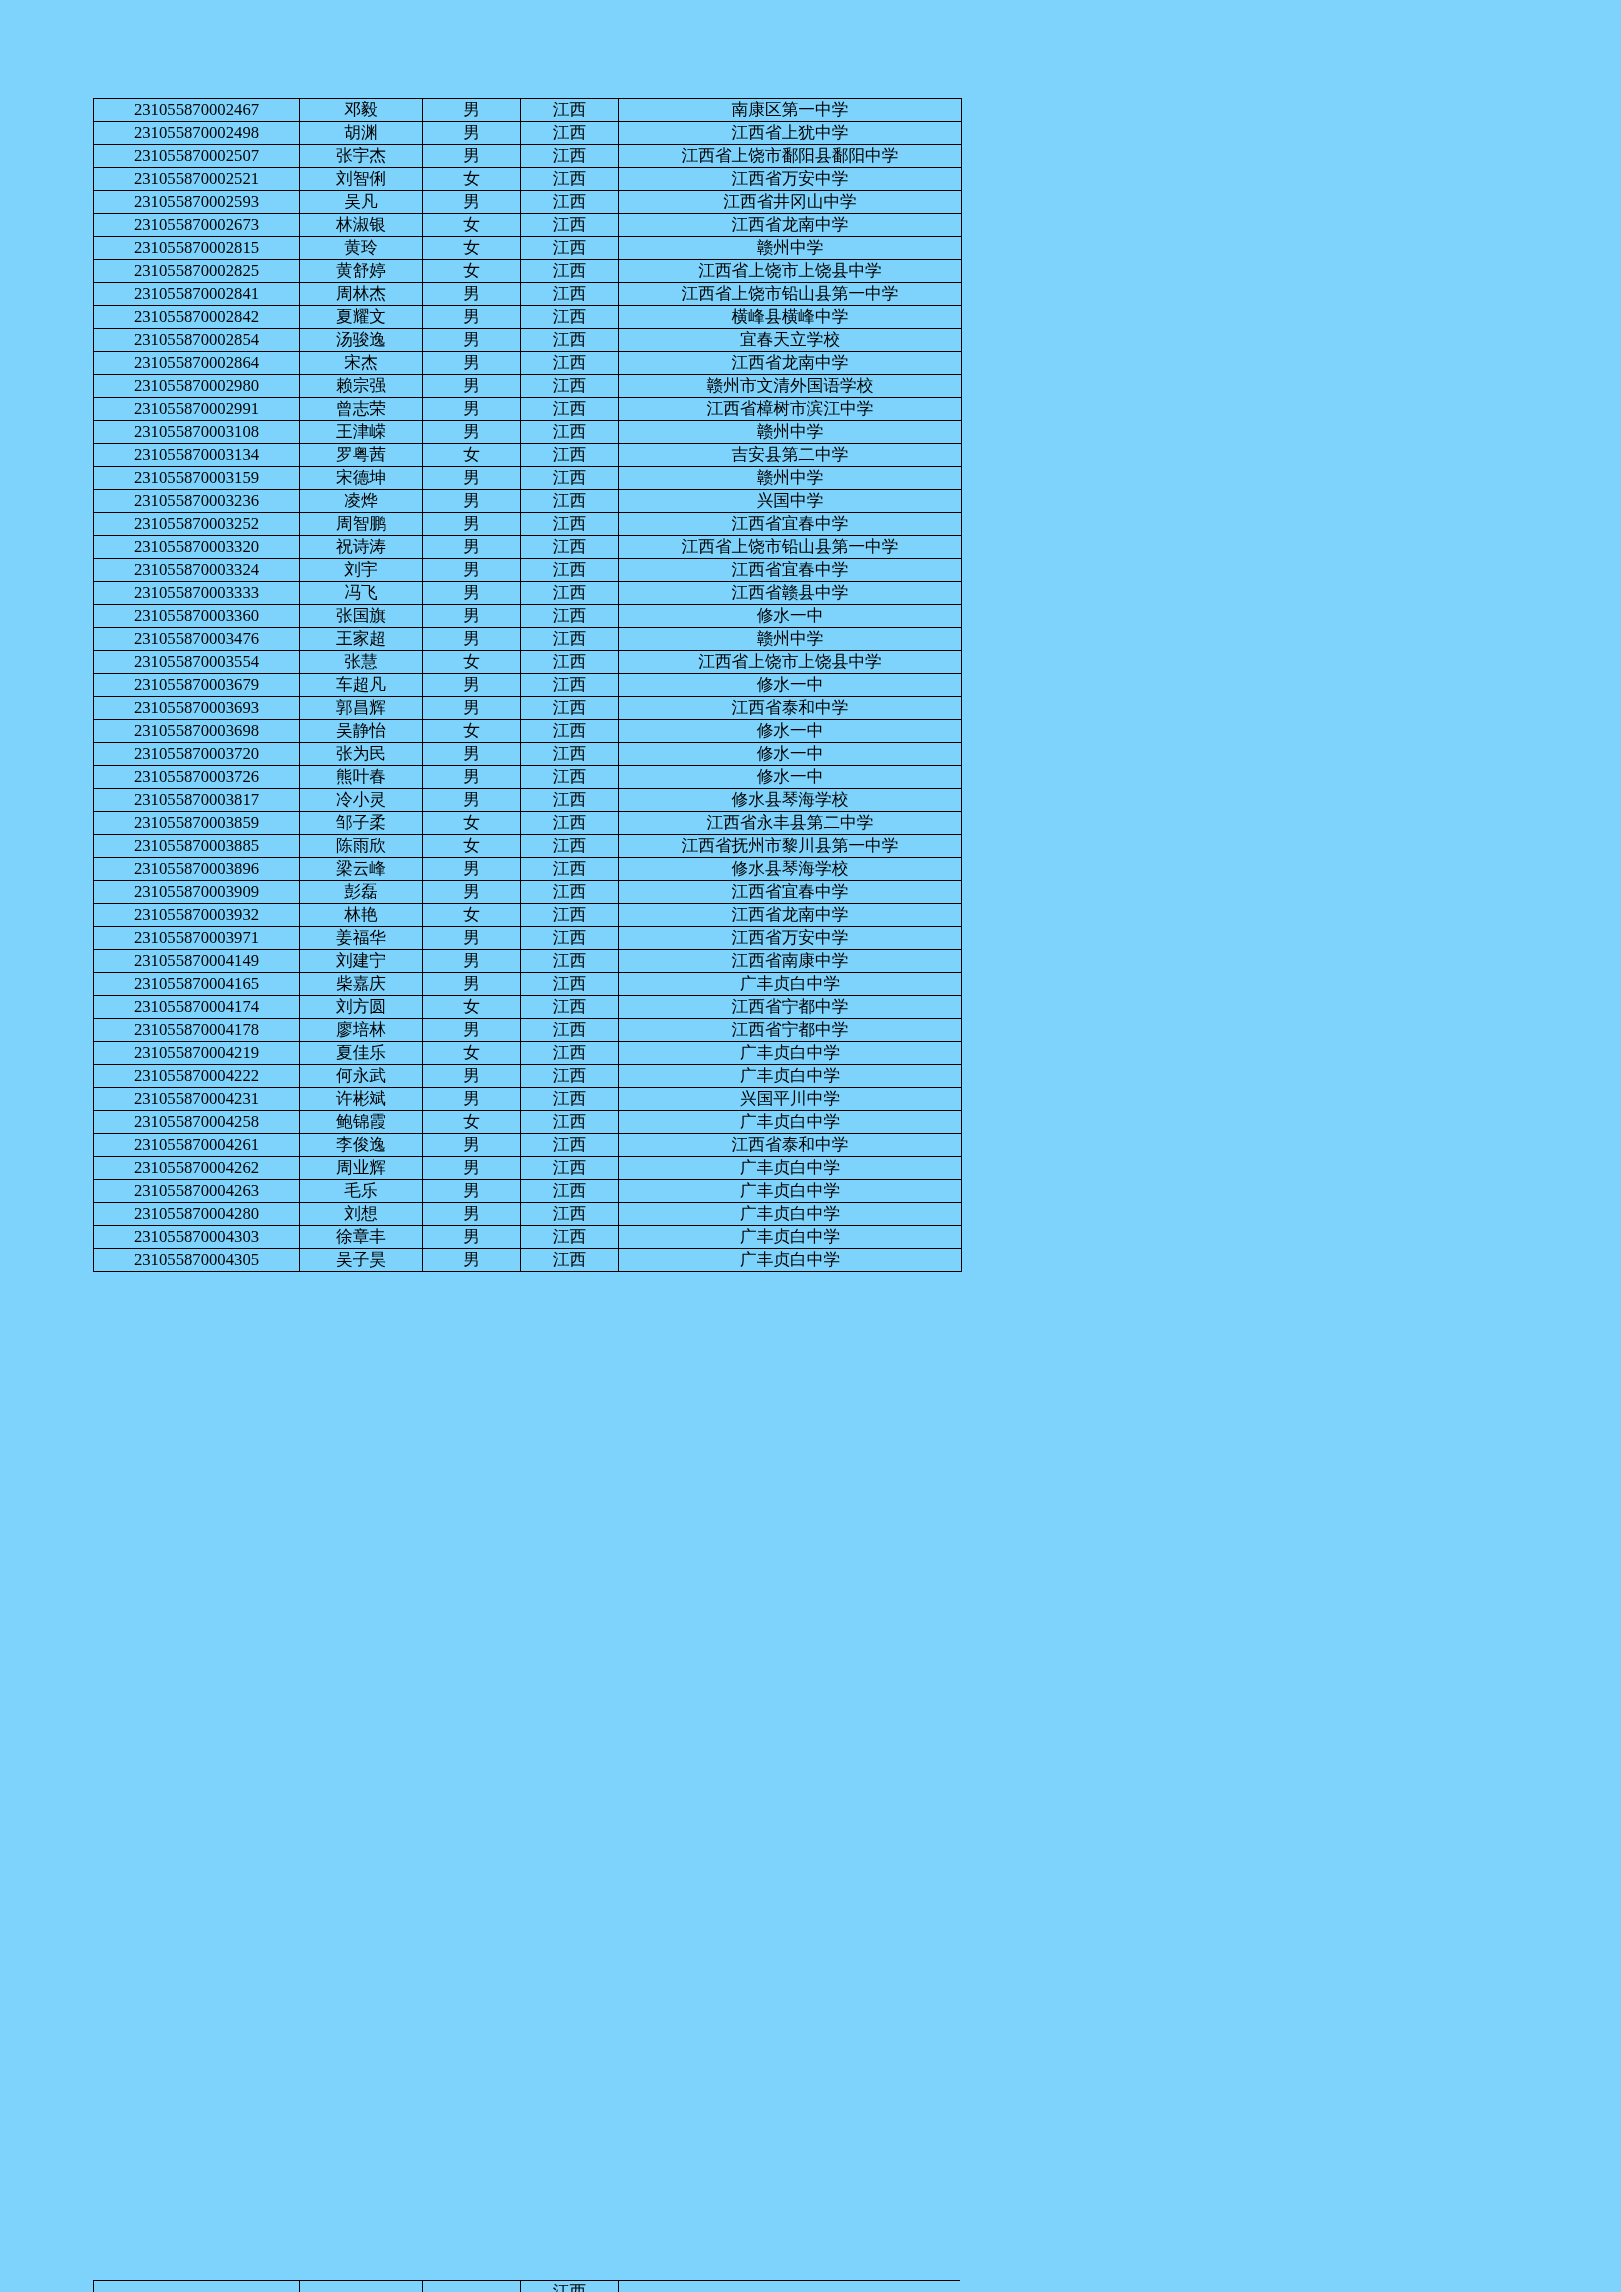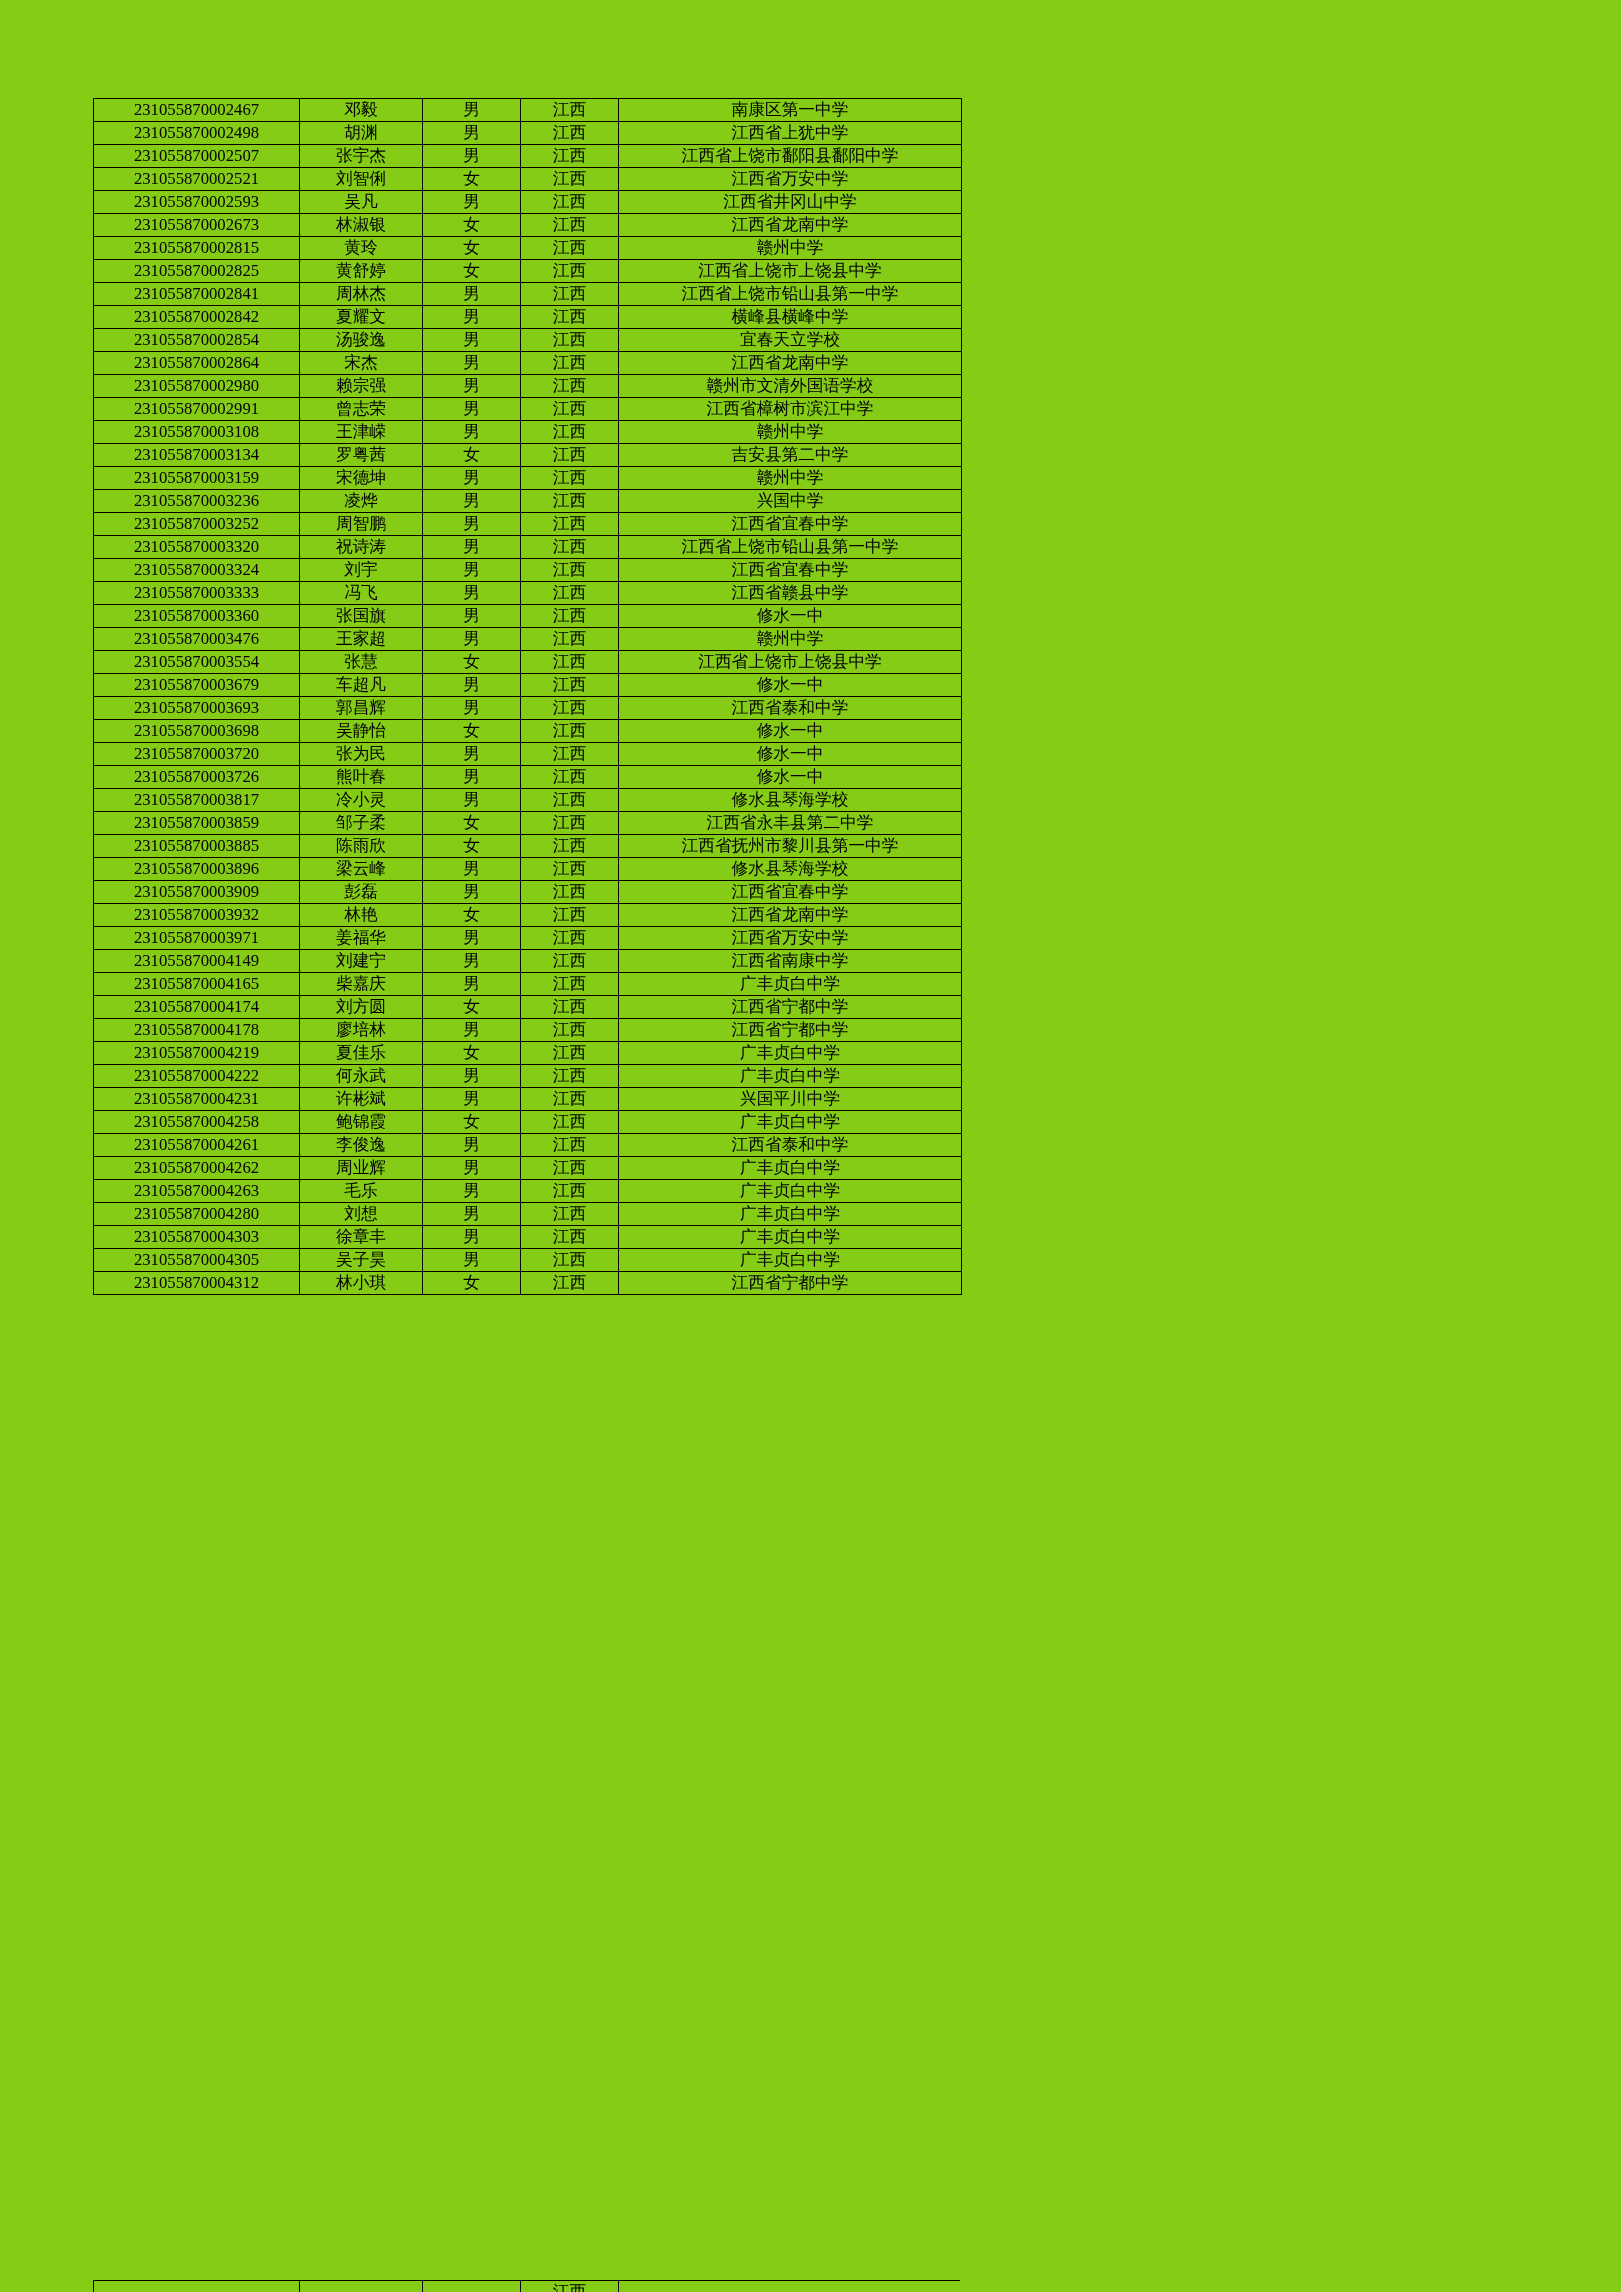--- a/index.html
+++ b/index.html
@@ -12,21 +12,21 @@
     width: 1621px;
     height: 2293px;
     position: relative;
     font-family: "Liberation Serif", "DejaVu Serif", serif;
     color: #000;
     overflow: hidden;
   }
   .page {
     position: absolute;
     inset: 0;
-    background: #84cc16;
+    background: #7dd3fc;
   }
   table.roster {
     position: absolute;
     left: 93px;
     top: 98px;
     width: 867px;
     border-collapse: collapse;
     table-layout: fixed;
   }
   table.roster col.col-id       { width: 206px; }
@@ -434,27 +434,20 @@
           <td>男</td>
           <td>江西</td>
           <td>广丰贞白中学</td>
         </tr>
         <tr>
           <td>231055870004305</td>
           <td>吴子昊</td>
           <td>男</td>
           <td>江西</td>
           <td>广丰贞白中学</td>
-        </tr>
-        <tr>
-          <td>231055870004312</td>
-          <td>林小琪</td>
-          <td>女</td>
-          <td>江西</td>
-          <td>江西省宁都中学</td>
         </tr>
       </tbody>
   </table>
 
   <div class="partial-row-clip">
     <table>
       <colgroup>
         <col style="width:206px">
         <col style="width:123px">
         <col style="width:98px">

